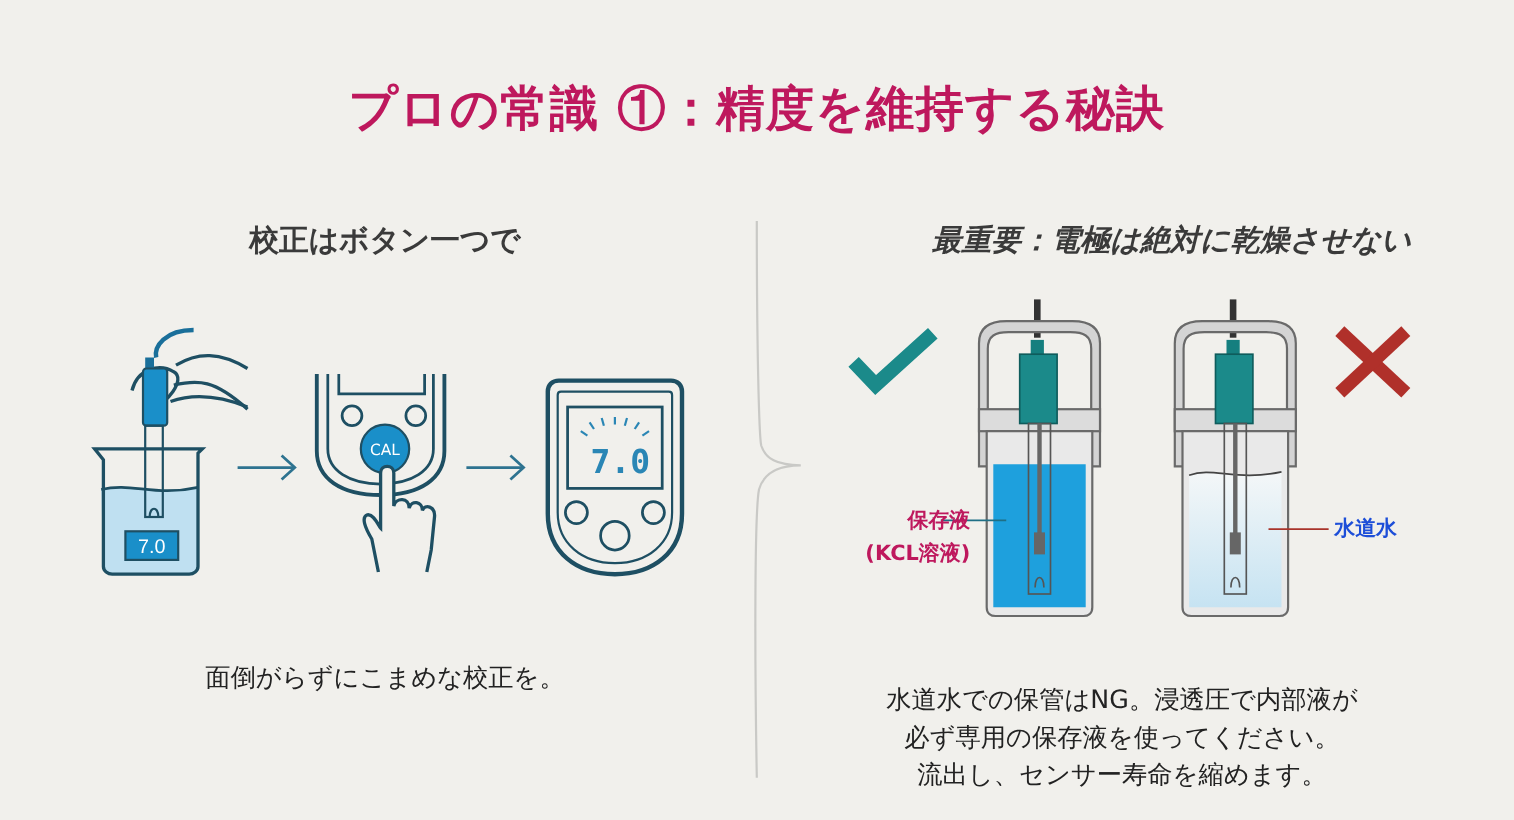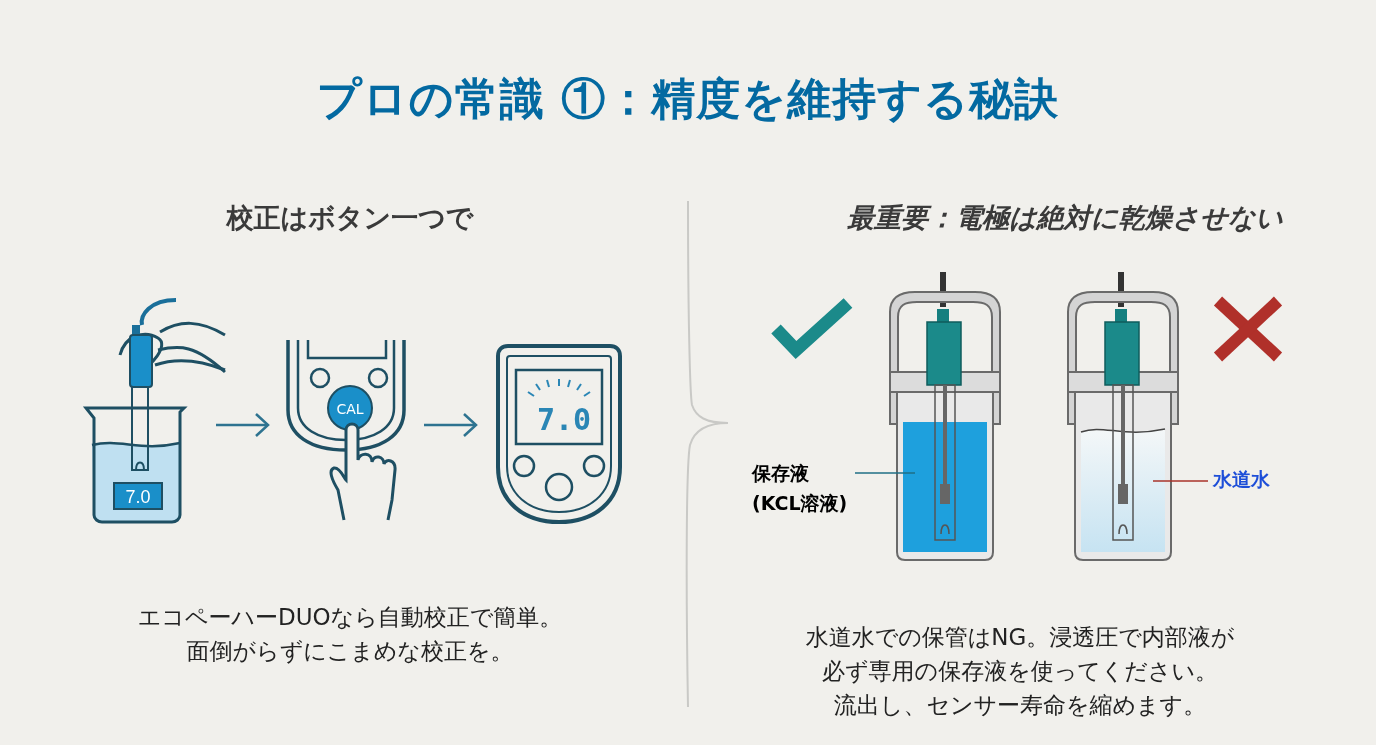--- a/index.html
+++ b/index.html
@@ -7,39 +7,39 @@
       width:1376px; height:745px; overflow:hidden;
       background:#f1f0ec;
       font-family:"DejaVu Sans", sans-serif;
       position:relative;
       color:#2b2b2b;
     }
     .title {
       position:absolute; left:0; top:70px; width:1376px;
       text-align:center;
       font-family:"DejaVu Serif", serif;
-      font-weight:bold; font-size:44px; color:#0369a1;
+      font-weight:bold; font-size:44px; color:#be185d;
       letter-spacing:1px;
     }
     .subhead {
       position:absolute; top:200px;
       font-weight:bold; font-size:27px; color:#3a3a3a;
       text-align:center;
     }
     .left-sub { left:100px; width:500px;font-family:Liberation Serif, serif; }
     .right-sub { left:780px; width:570px;font-style:italic; }
     .caption {
       position:absolute; text-align:center;
       font-size:23px; line-height:34px; color:#222;
     }
     .left-cap { left:80px; width:540px; top:600px; }
     .right-cap { left:740px; width:560px; top:600px;margin-top:20px; }
     svg { position:absolute; }
     .label { position:absolute; font-weight:bold; font-size:19px; }
-    .kcl-label { left:752px; top:458px; color:#000000; text-align:left; width:130px; line-height:30px; }
+    .kcl-label { left:752px; top:458px; color:#be185d; text-align:right; width:130px; line-height:30px; }
     .tap-label { left:1213px; top:467px; color:#1d4ed8; }
   </style>
 </head>
 <body>
 
 <div class="title">プロの常識 ①：精度を維持する秘訣</div>
 
 <div class="subhead left-sub">校正はボタン一つで</div>
 
 <svg style="left:80px;top:290px" width="200" height="240" viewBox="0 0 200 240">
@@ -101,21 +101,20 @@
     <line x1="87" y1="42" x2="83" y2="48"></line>
     <line x1="96" y1="50" x2="90" y2="54"></line>
   </g>
   <text x="70" y="88" text-anchor="middle" font-family="DejaVu Sans Mono, monospace" font-weight="bold" font-size="30" fill="#2a86b5">7.0</text>
   <circle cx="30" cy="124" r="10" fill="none" stroke="#1e4f63" stroke-width="2.5"></circle>
   <circle cx="100" cy="124" r="10" fill="none" stroke="#1e4f63" stroke-width="2.5"></circle>
   <circle cx="65" cy="145" r="13" fill="none" stroke="#1e4f63" stroke-width="2.5"></circle>
 </svg>
 
 <div class="caption left-cap">
-  <div>エコペーハーDUOなら自動校正で簡単。</div>
   <div>面倒がらずにこまめな校正を。</div>
 </div>
 
 <svg style="left:660px;top:195px" width="80" height="520" viewBox="0 0 80 520">
   <path d="M28 6 C 28 120, 30 200, 32 210 C 36 222, 46 228, 68 228 C 46 228, 34 236, 30 250 C 26 270, 26 400, 28 512" fill="none" stroke="#c9c9c6" stroke-width="2"></path>
 </svg>
 
 <div class="subhead right-sub">最重要：電極は絶対に乾燥させない</div>
 
 <svg style="left:770px;top:295px" width="85" height="70" viewBox="0 0 85 70">

